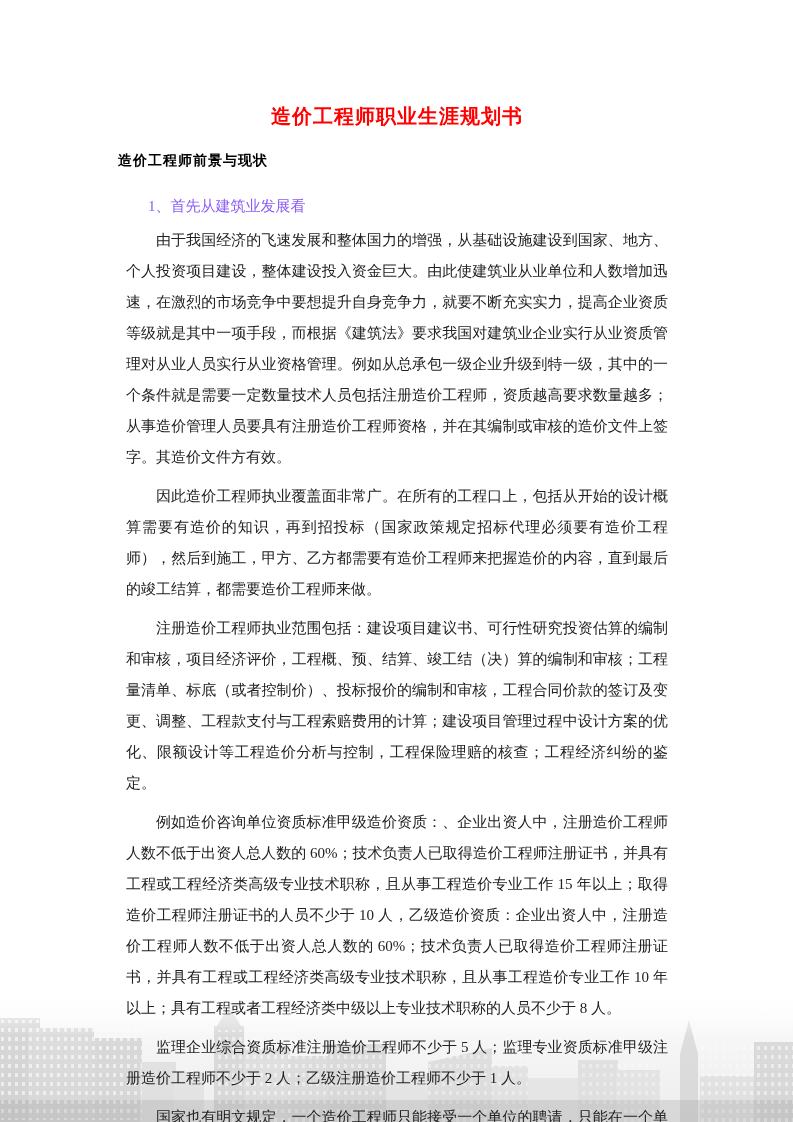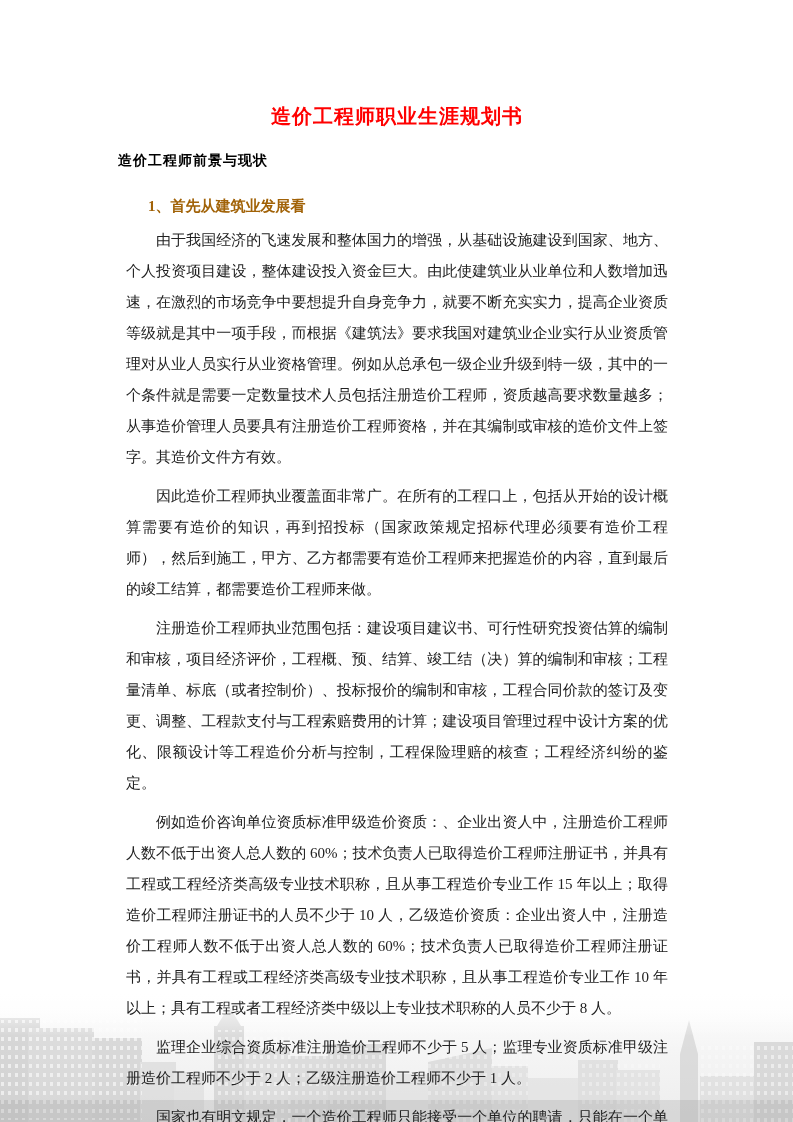--- a/index.html
+++ b/index.html
@@ -45,23 +45,23 @@
     font-size: 14px;
     line-height: 30px;
     font-weight: bold;
     letter-spacing: 1px;
     color: #000000;
   }
   .list-heading {
     margin: 0 0 5px 0;
     font-size: 15px;
     line-height: 21px;
-    font-weight: bold;
+    font-weight: normal;
     text-indent: 2em;
-    color: #a16207;
+    color: #8b5cf6;
   }
   .body-para {
     margin: 8px;
     font-size: 15px;
     line-height: 31px;
     color: #212121;
     text-align: justify;
     text-justify: inter-ideograph;
     text-indent: 2em;
     word-break: break-all;

